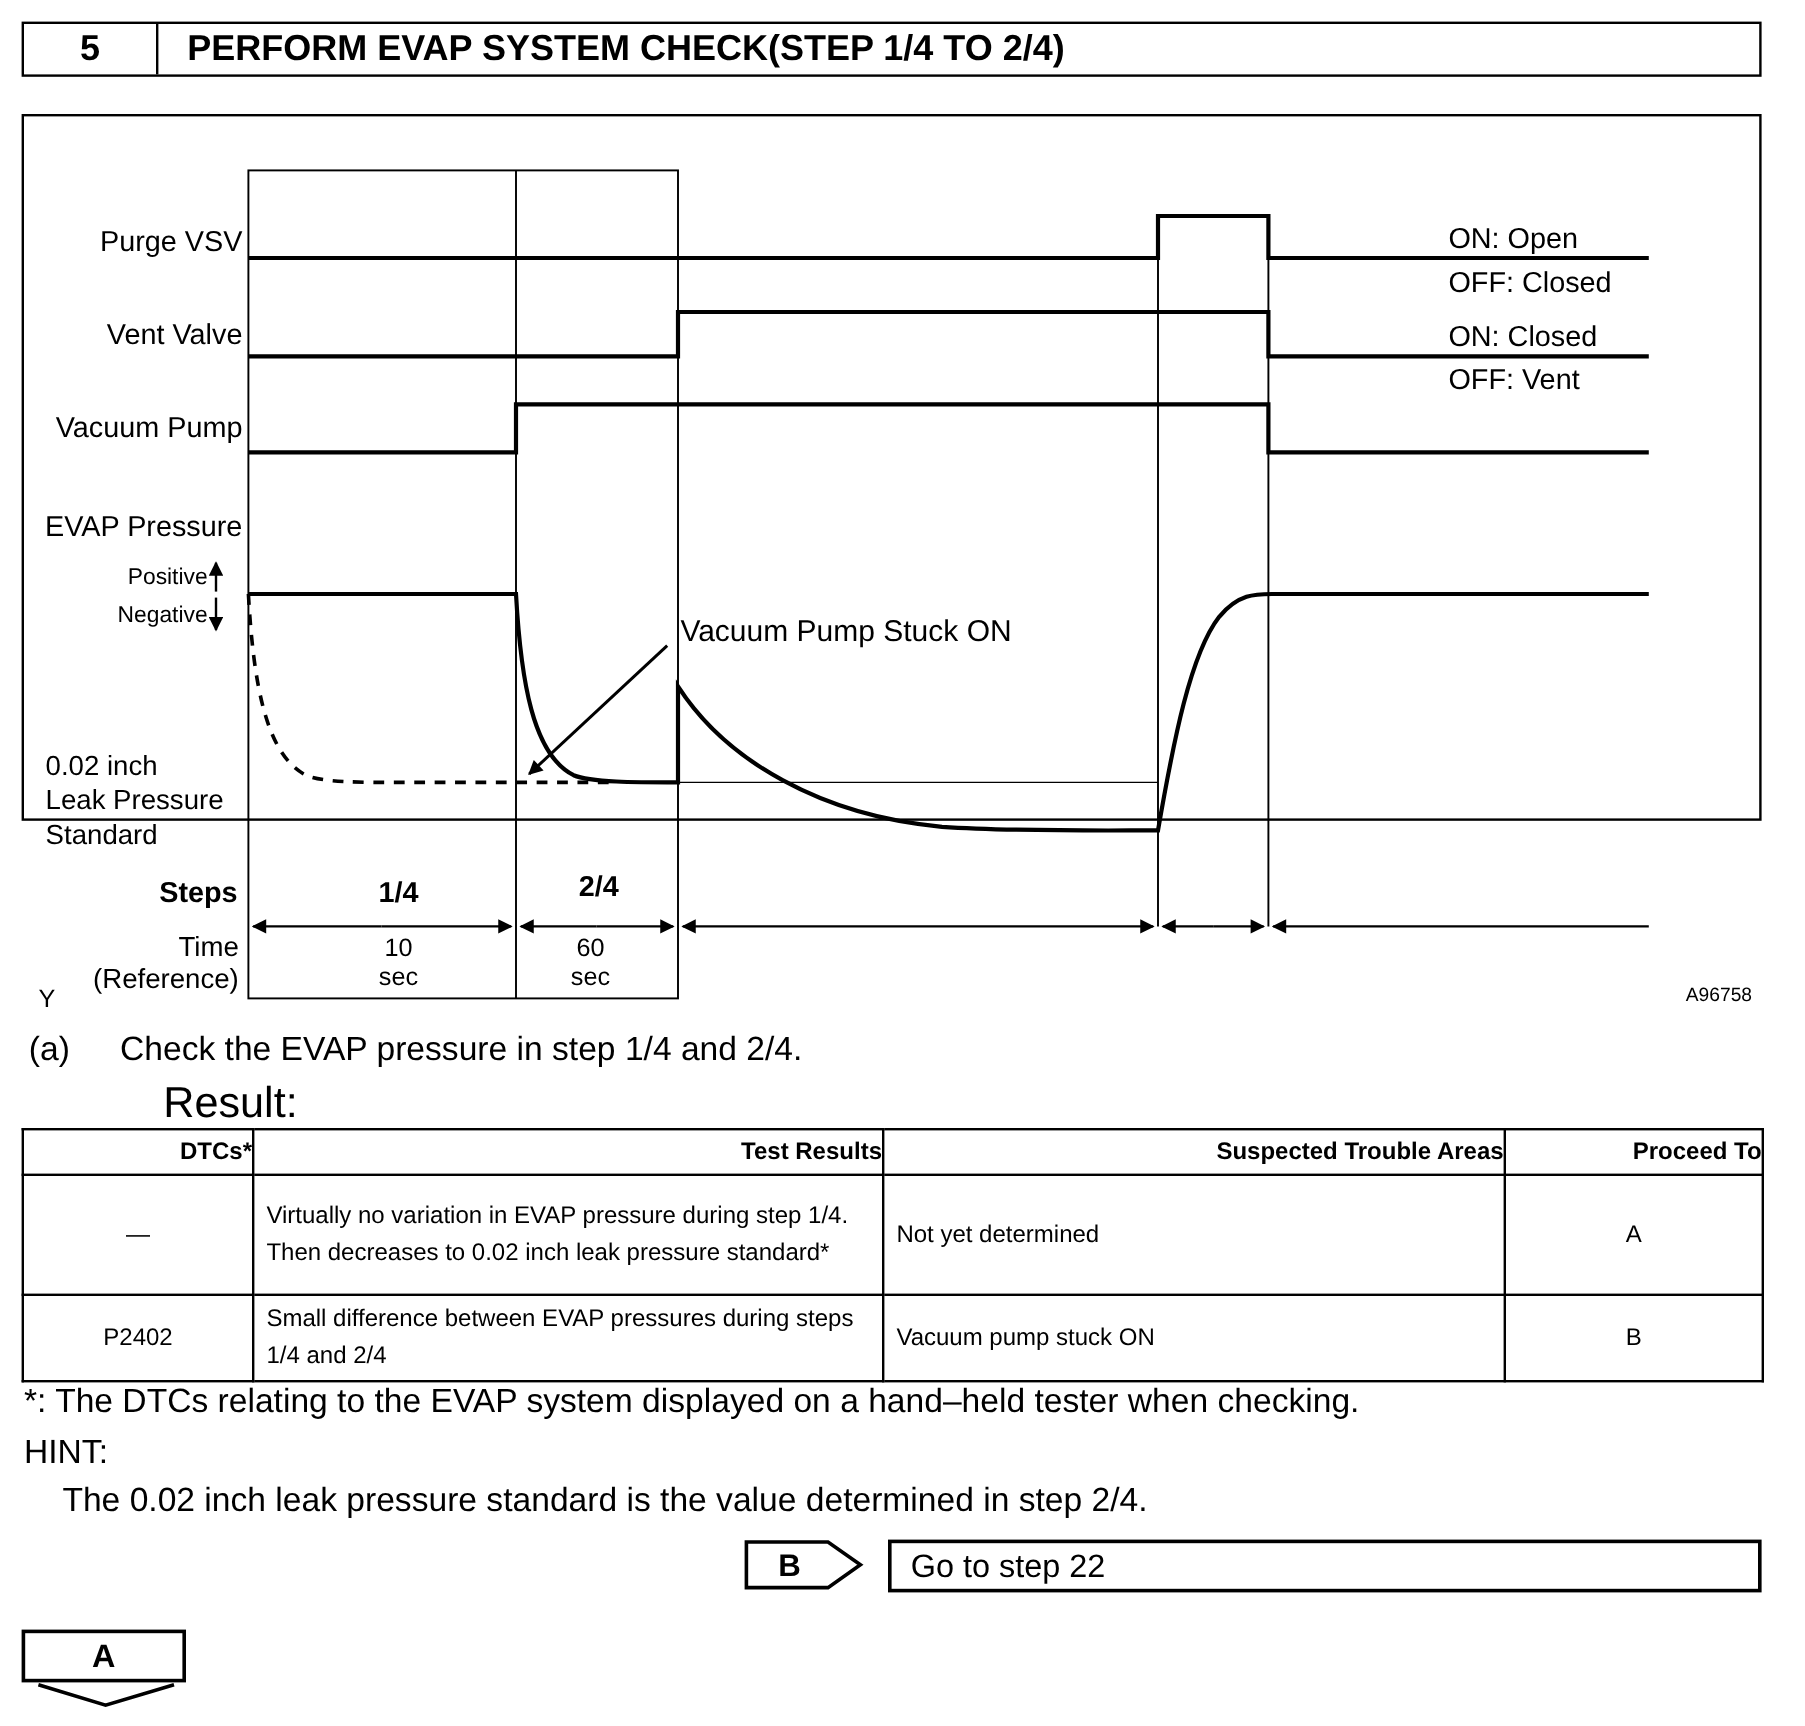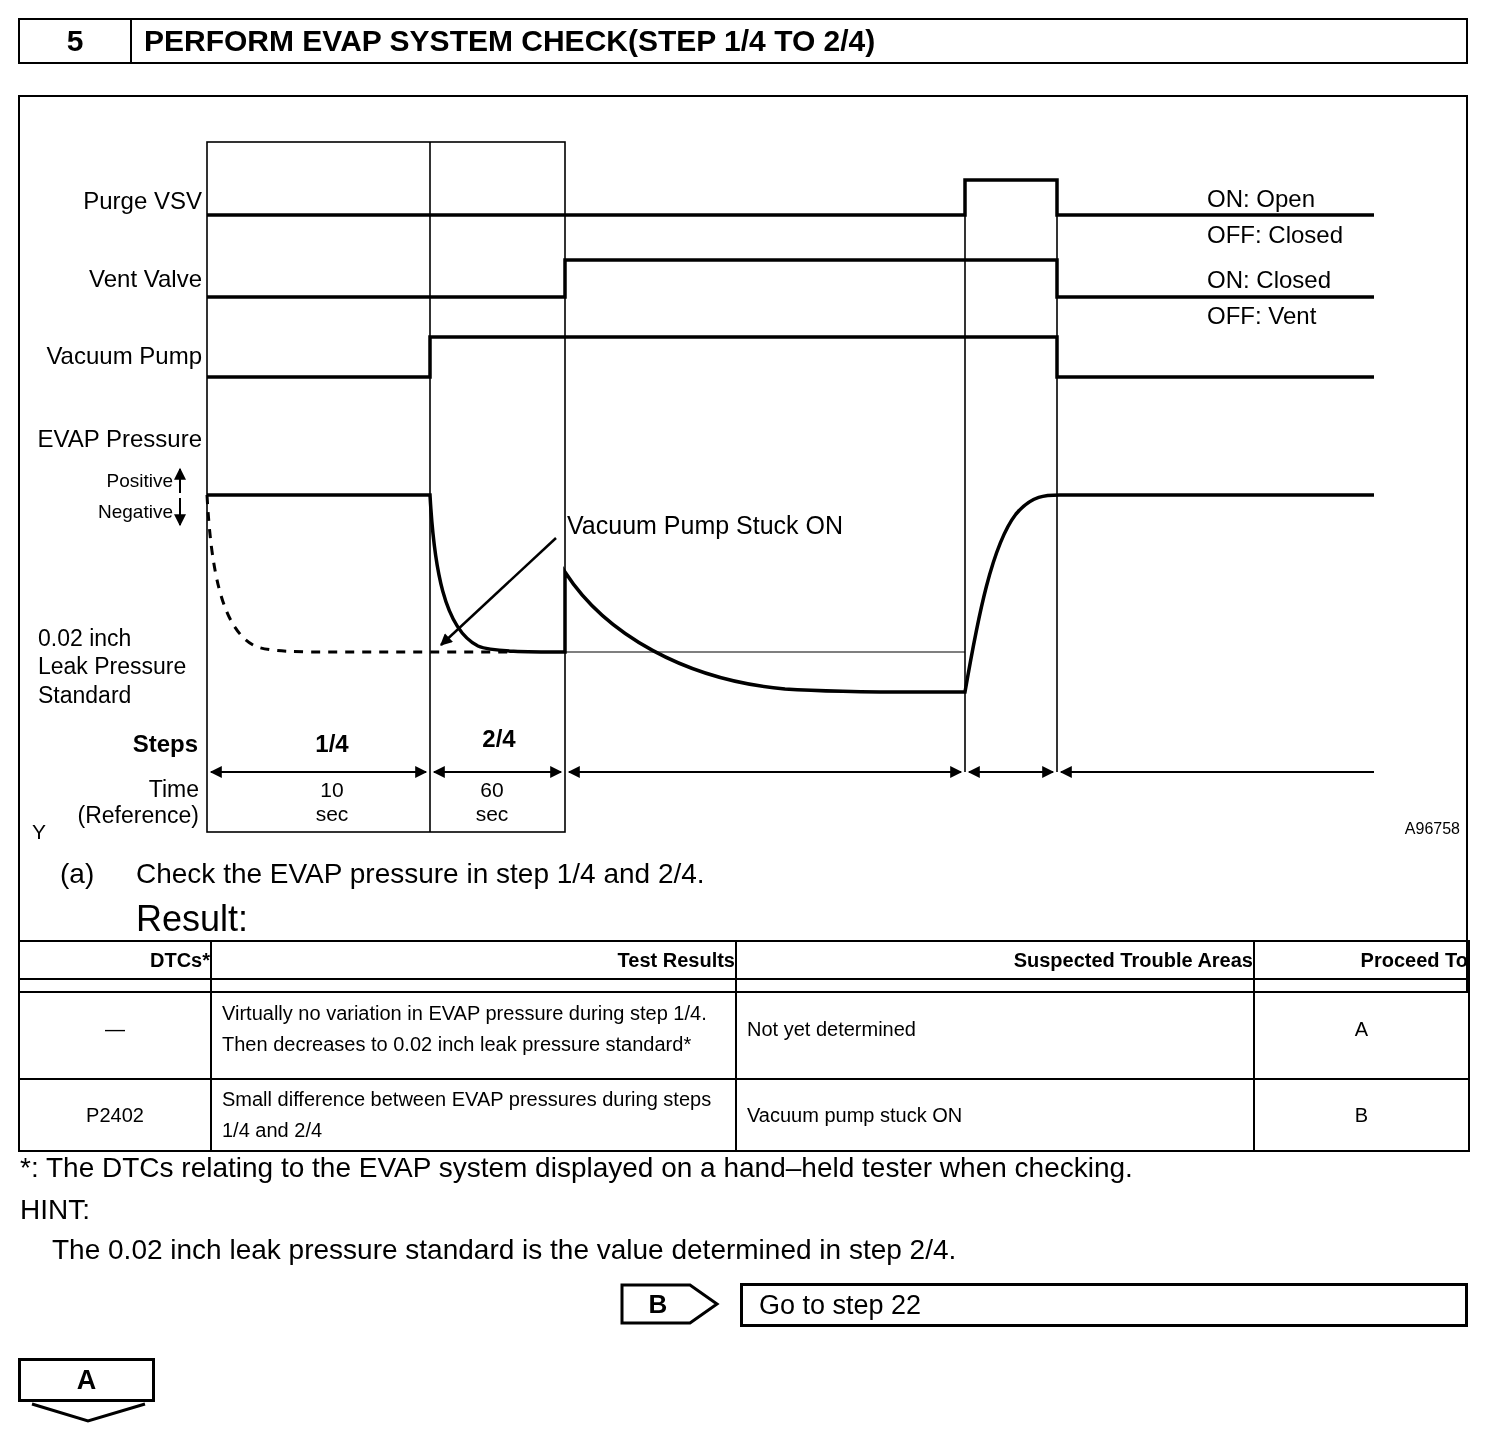--- a/index.html
+++ b/index.html
@@ -2,37 +2,37 @@
 <html><head>
 <meta charset="utf-8">
 <style>
   * { margin:0; padding:0; box-sizing:border-box; }
   html,body { background:#fff; color:#000; font-family:"Liberation Sans", sans-serif; }
   .page { position:relative; width:1504px; height:1438px; background:#fff; overflow:hidden; }
 
   
   .hdr { position:absolute; left:18px; top:18px; width:1450px; height:46px; border:2px solid #000; display:flex; }
   .hdr-num { width:112px; border-right:2px solid #000; display:flex; align-items:center; justify-content:center; font-weight:bold; font-size:30px; }
-  .hdr-title { flex:1; display:flex; align-items:center; padding-left:12px; font-weight:bold; font-size:30px; white-space:nowrap; }
+  .hdr-title { flex:1; display:flex; align-items:center; padding-left:24px; font-weight:bold; font-size:30px; white-space:nowrap; }
 
   
-  .dbox { position:absolute; left:18px; top:95px; width:1450px; height:898px; border:2px solid #000;text-decoration:underline; }
+  .dbox { position:absolute; left:18px; top:95px; width:1450px; height:589px; border:2px solid #000;text-decoration:underline; }
   .tdg { display:block; }
   .tdg text { font-family:"Liberation Sans", sans-serif; fill:#000; }
   .s16{font-size:16px} .s19{font-size:19px} .s21{font-size:21px} .s23{font-size:23px}
   .s24{font-size:24px} .s25{font-size:25px} .bold{font-weight:bold}
   .wf { fill:none; stroke:#000; stroke-width:3.5; }
   .wfd { fill:none; stroke:#000; stroke-width:3; stroke-dasharray:9 8; }
   .tl { stroke:#000; stroke-width:1.6; }
   .hairline { stroke:#000; stroke-width:1.2; }
   .ax { stroke:#000; stroke-width:2; }
   .ann { stroke:#000; stroke-width:2.5; }
 
   
-  .para-a { position:absolute; left:24px; top:858px; font-size:28px;margin-left:36px; }
+  .para-a { position:absolute; left:24px; top:858px; font-size:28px; }
   .para-a .lbl { display:inline-block; width:76px; }
   .result-label { position:absolute; left:100px; top:898px; font-size:36px; font-weight:normal;margin-left:36px; }
 
   
   .result-table { position:absolute; left:18px; top:940px; width:1450px; border-collapse:collapse; table-layout:fixed; font-size:20px; }
   .result-table th, .result-table td { border:2px solid #000; vertical-align:middle; }
   .result-table th { font-weight:bold; height:38px; text-align:right; }
   .result-table td { padding:4px 10px; line-height:1.55; }
   .row1 td { height:100px; }
   .row2 td { height:62px; }

